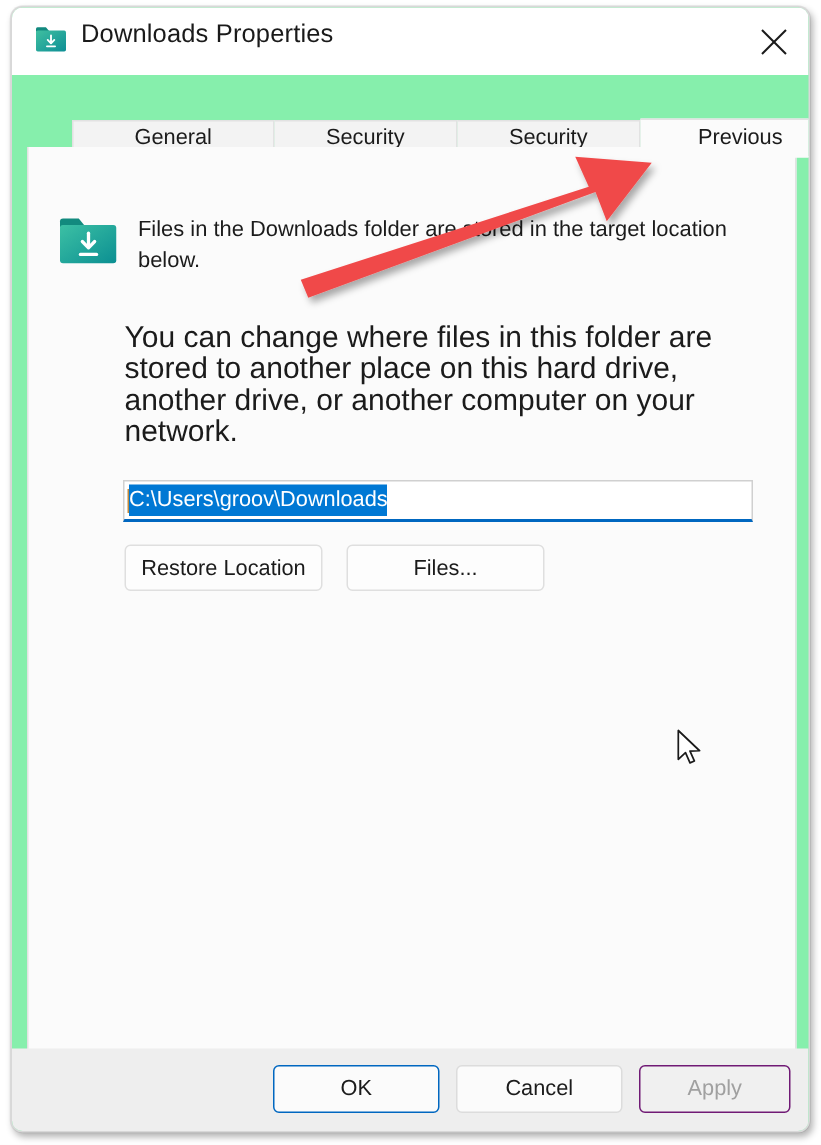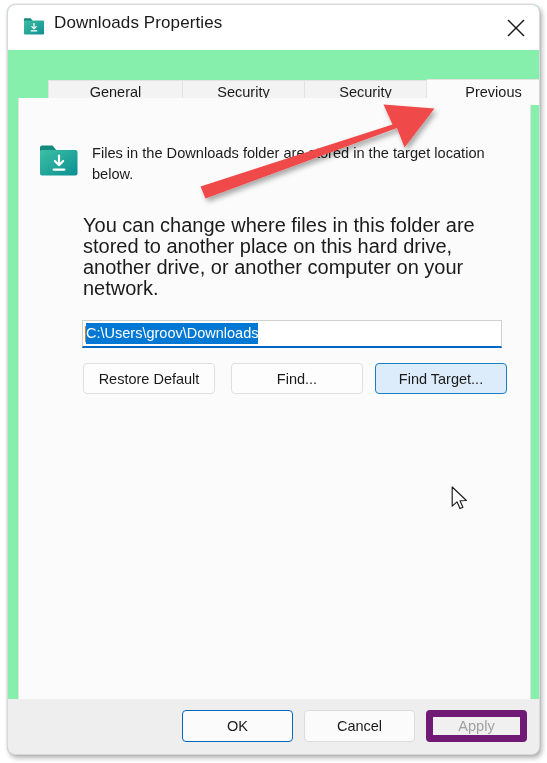--- a/index.html
+++ b/index.html
@@ -250,21 +250,21 @@
   }
   #btn-cancel {
     left: 296px; width: 111px;
     background: #fbfbfb;
     border: 1px solid #dcdcdc;
     color: #1b1b1b;
   }
   #btn-apply {
     left: 418px; width: 101px;
     background: #f0f0f0;
-    border: 7px solid #701a75;
+    border: 1px solid #701a75;
     color: #a0a0a0;
   }
 
   
   #red-arrow {
     position: absolute;
     left: 0; top: 0;
     width: 547px; height: 763px;
     pointer-events: none;
     z-index: 50;
@@ -332,23 +332,22 @@
     </span>
 
     <div id="intro-text">Files in the Downloads folder are stored in the target location below.</div>
     <div id="body-text">You can change where files in this folder are stored to another place on this hard drive, another drive, or another computer on your network.</div>
 
     <div id="path-input-wrap">
       <span id="path-caret"></span>
       <span id="path-value">C:\Users\groov\Downloads</span>
     </div>
 
-    <div class="btn" id="btn-restore-default">Restore Default</div>
-    <div class="btn" id="btn-move">Find...</div>
-    <div class="btn" id="btn-find-target">Find Target...</div>
+    <div class="btn" id="btn-restore-default">Restore Location</div>
+    <div class="btn" id="btn-move">Files...</div>
 
     <span id="cursor">
       <svg width="20" height="28" viewBox="0 0 20 28">
         <path d="M1.2 1 L1.2 20.2 L6.0 15.8 L9.0 22.6 L11.9 21.3 L9.0 14.7 L15.4 14.5 Z" fill="#ffffff" stroke="#1a1a1a" stroke-width="1.15" stroke-linejoin="round"></path>
       </svg>
     </span>
   </div>
 
   <div id="footer">
     <div class="footer-btn" id="btn-ok">OK</div>

